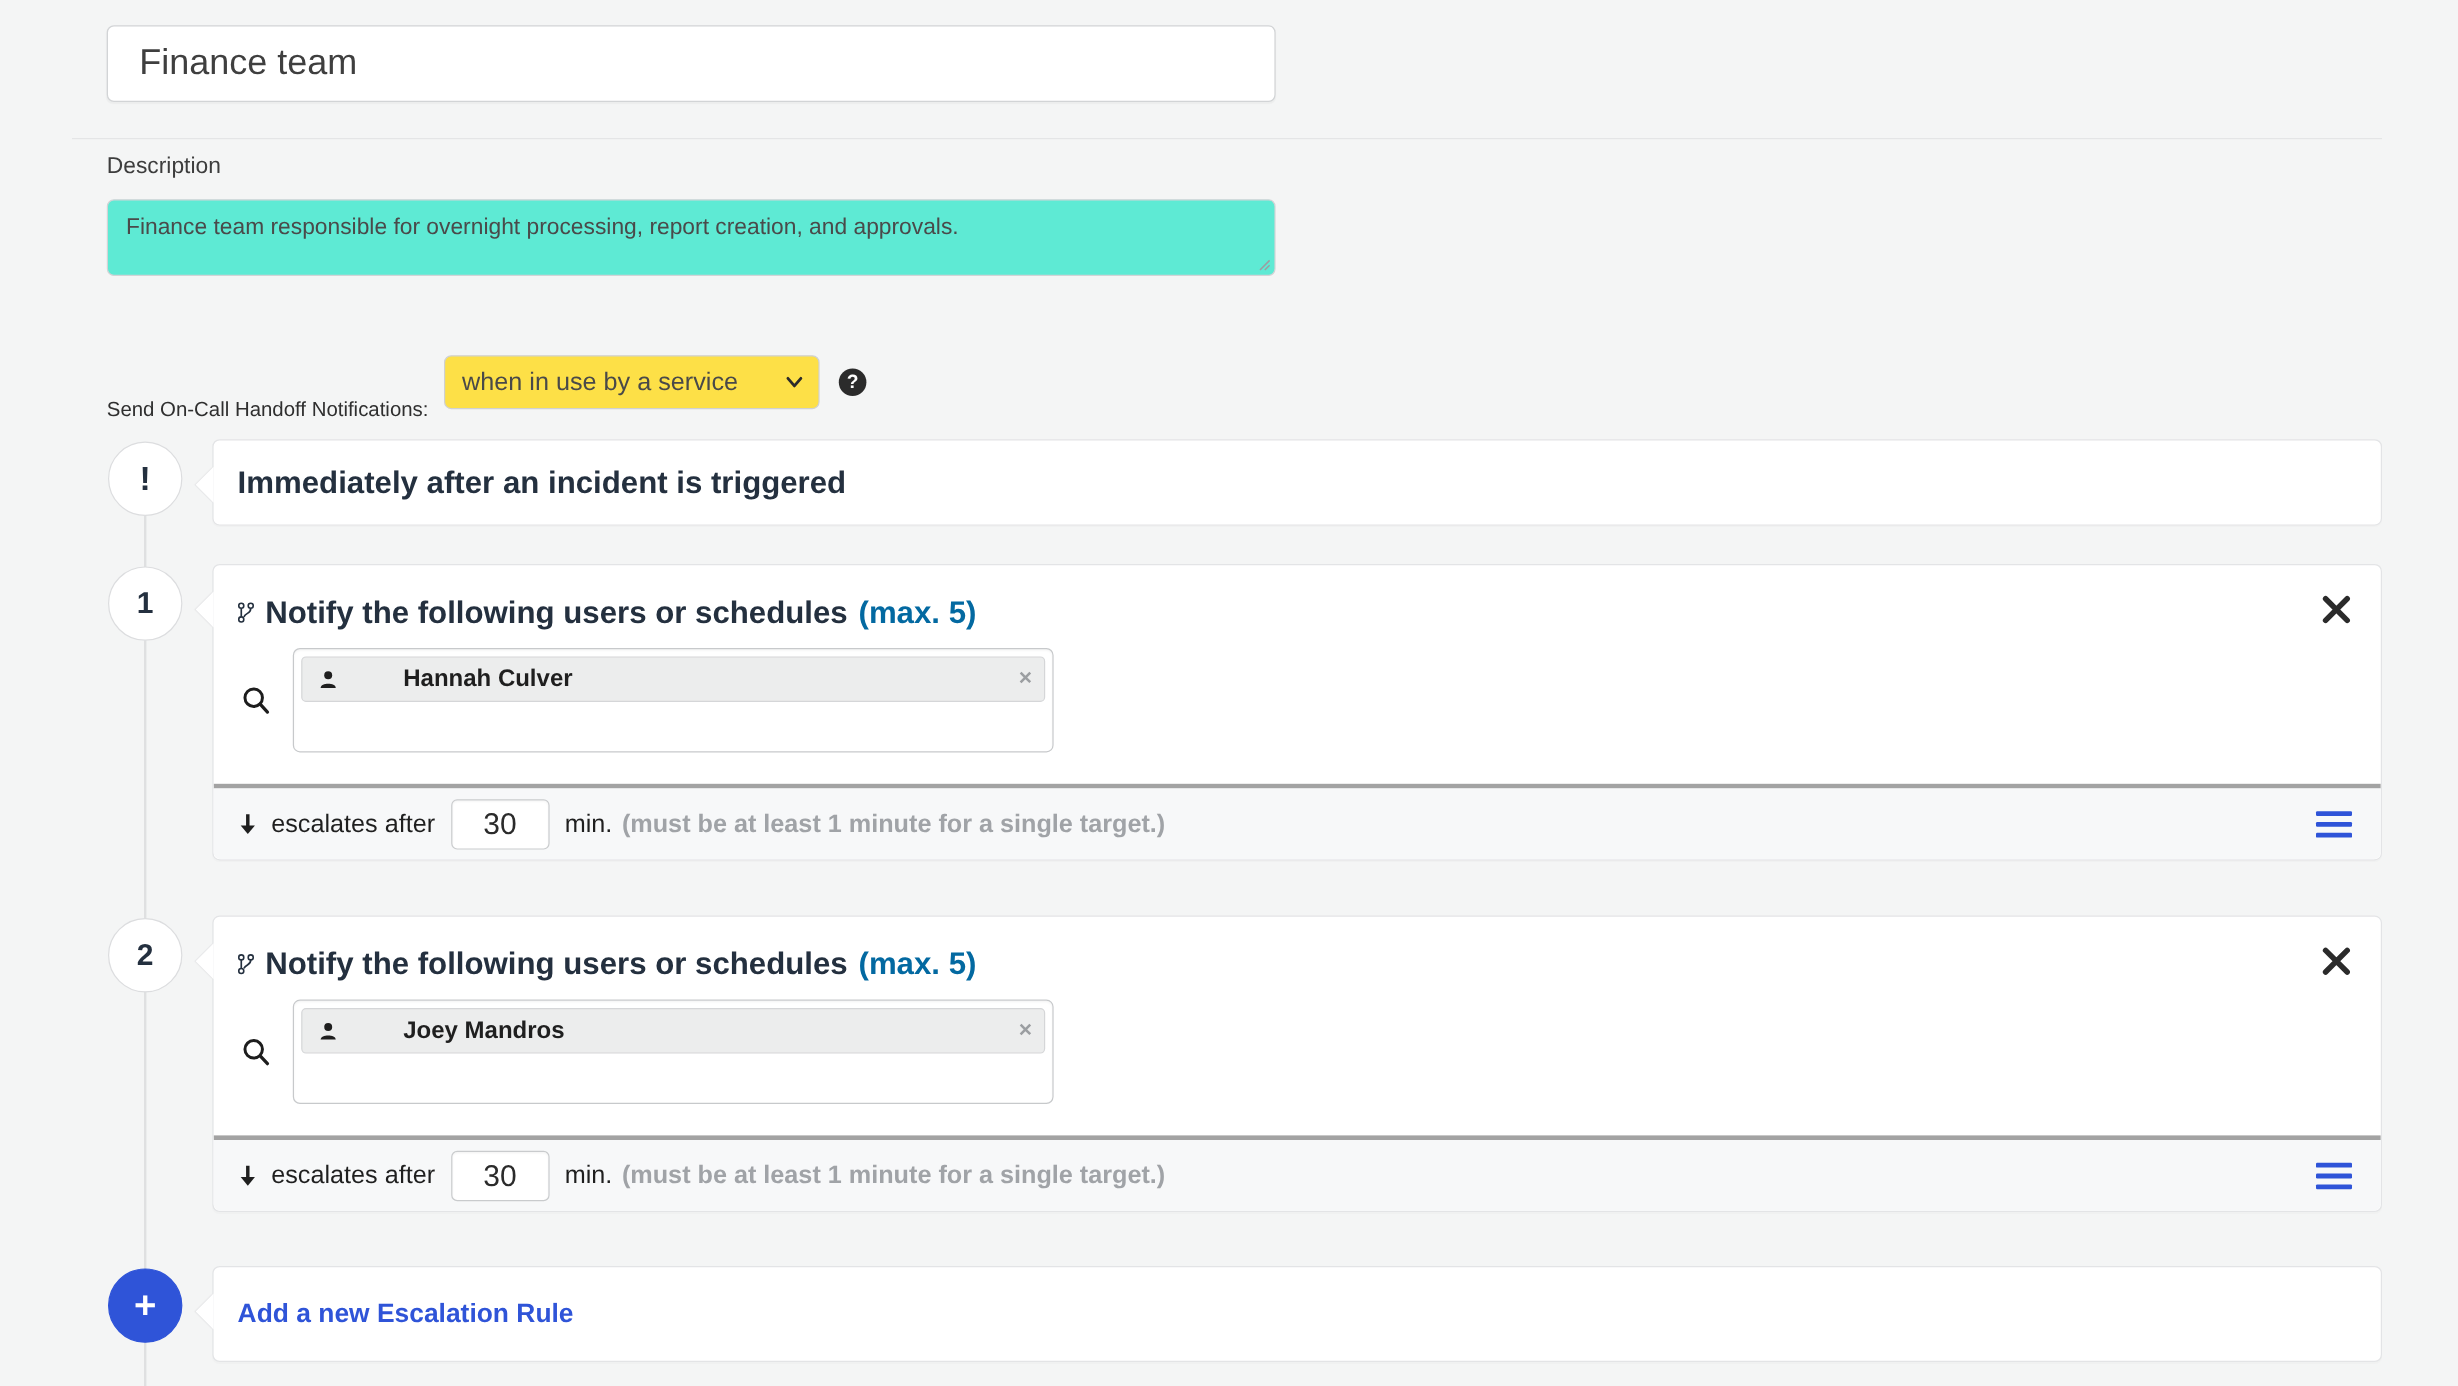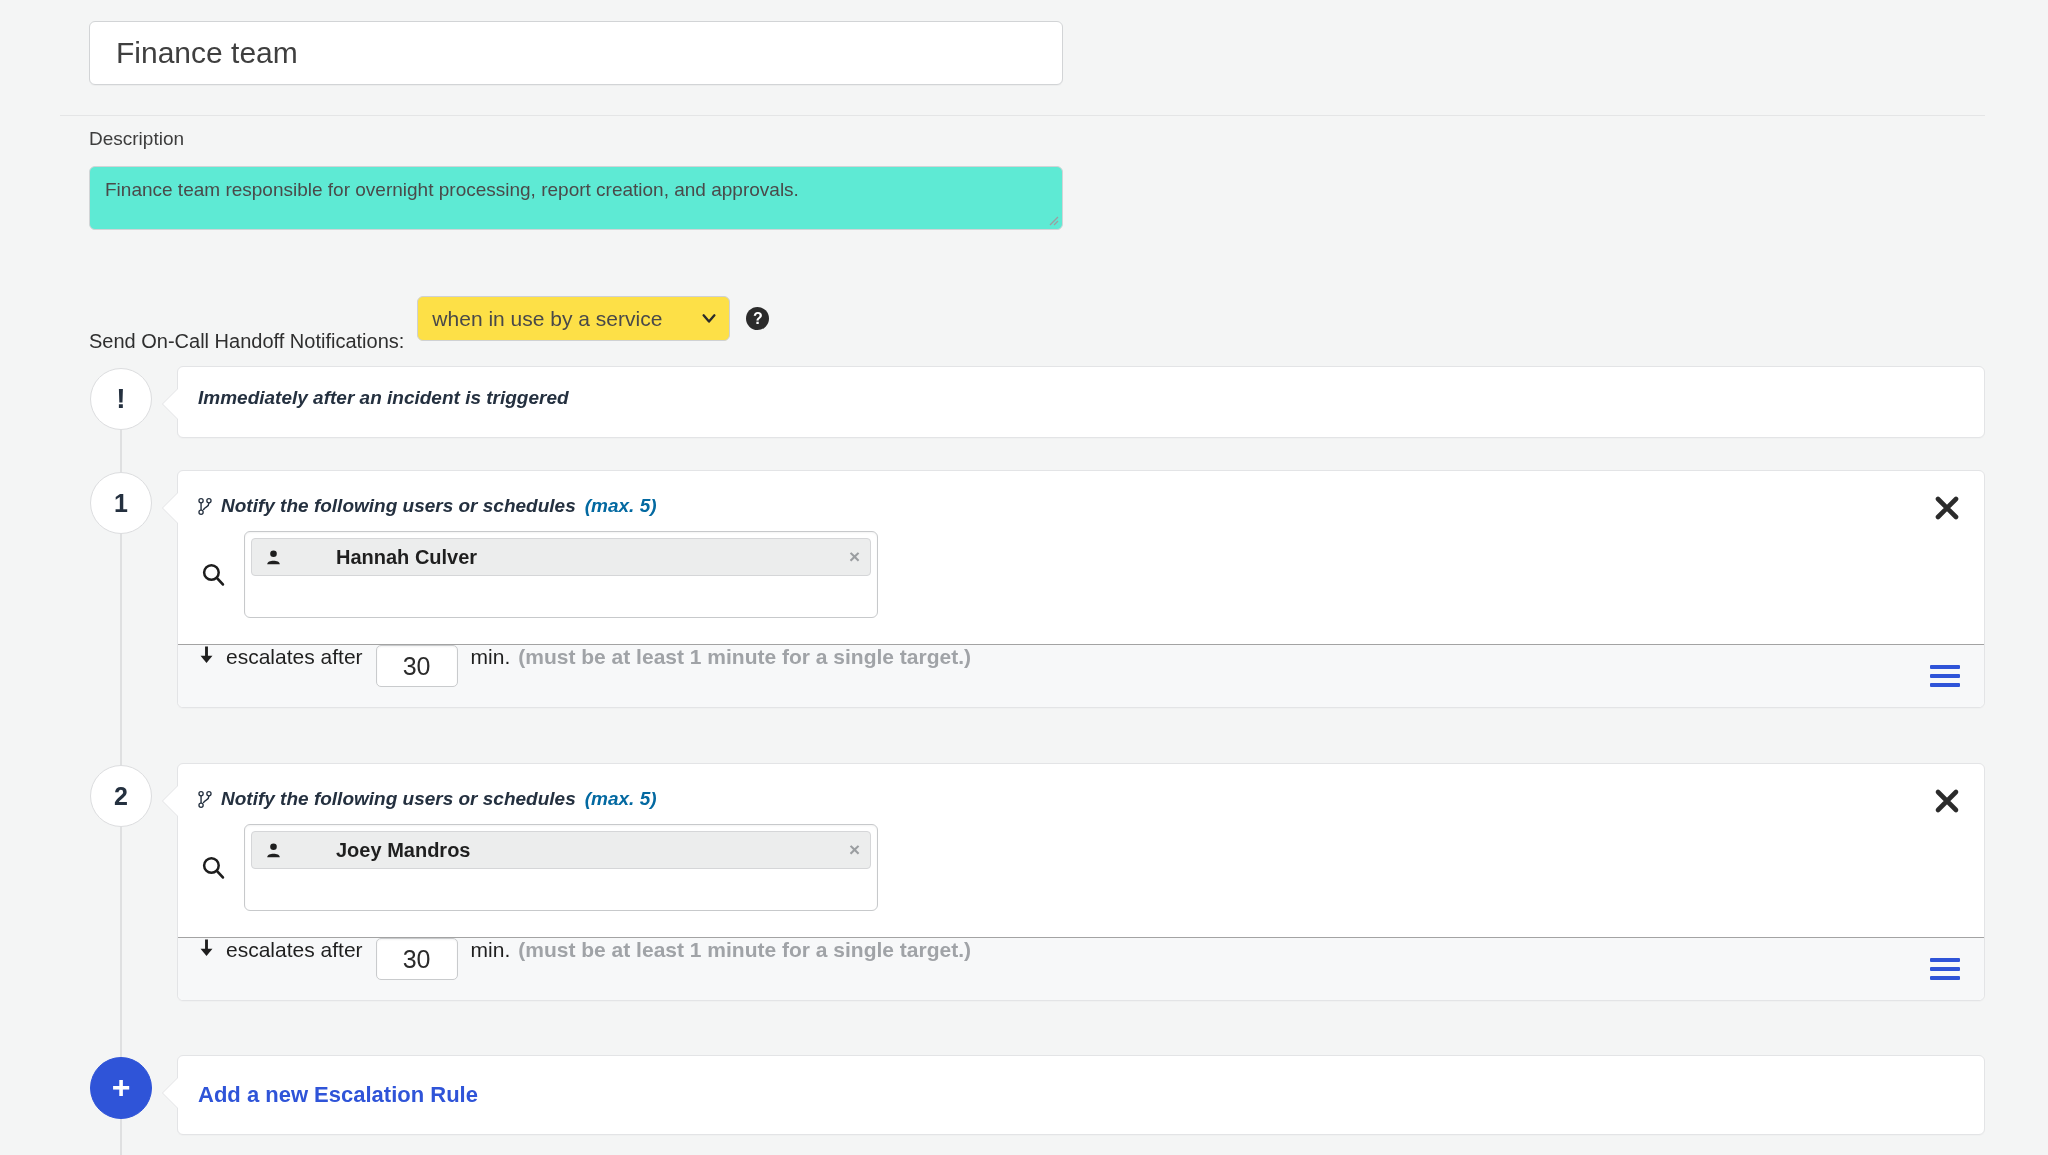--- a/index.html
+++ b/index.html
@@ -67,21 +67,21 @@
 
   
   .handoff-row {
     position: absolute;
     left: 89px; top: 296px;
     display: flex;
     align-items: center;
     height: 44px;
   }
   .handoff-label {
-    font-size: 20px;
+    font-size: 17px;
     color: #2f2f2f;
     margin-right: 13px;
     margin-top: 47px;
   }
   .select-box {
     position: relative;
     width: 313px; height: 45px;
     background: #fde047;
     border: 1px solid #cfd1d3;
     border-radius: 6px;
@@ -157,27 +157,26 @@
     position: absolute;
     left: -15px; top: 22px;
     width: 0; height: 0;
     border-top: 15px solid transparent;
     border-bottom: 15px solid transparent;
     border-right: 15px solid #ffffff;
     filter: drop-shadow(-1px 0 0 #e3e4e6);
   }
 
   .card-title {
-    font-size: 19px;
+    font-size: 26px;
     font-weight: bold;
     color: #24303f;
     padding: 24px 24px 0 20px;
     display: flex;
     align-items: center;
-    font-style: italic;
   }
   .card-title .muted {
     font-weight: bold;
     color: #0369a1;
     margin-left: 9px;
   }
   .branch-icon { margin-right: 9px; display: inline-flex; }
 
   .close-x {
     position: absolute;
@@ -222,25 +221,26 @@
   .token-x {
     position: absolute;
     right: 10px; top: 50%;
     transform: translateY(-50%);
     font-size: 19px;
     color: #9b9ea1;
     font-family: "Liberation Sans", sans-serif;
   }
 
   .card-footer {
-    border-top: 1px solid #a3a3a3;
+    border-top: 4px solid #a3a3a3;
     background: #f7f8f9;
     border-radius: 0 0 6px 6px;
     height: 63px;
     display: flex;
+    align-items: center;
     padding: 0 24px 0 20px;
     position: relative;
   }
   .arrow-down { margin-right: 11px; display: inline-flex; }
   .foot-text {
     font-size: 21px;
     color: #1f1f1f;
   }
   .num-input {
     width: 82px; height: 42px;

